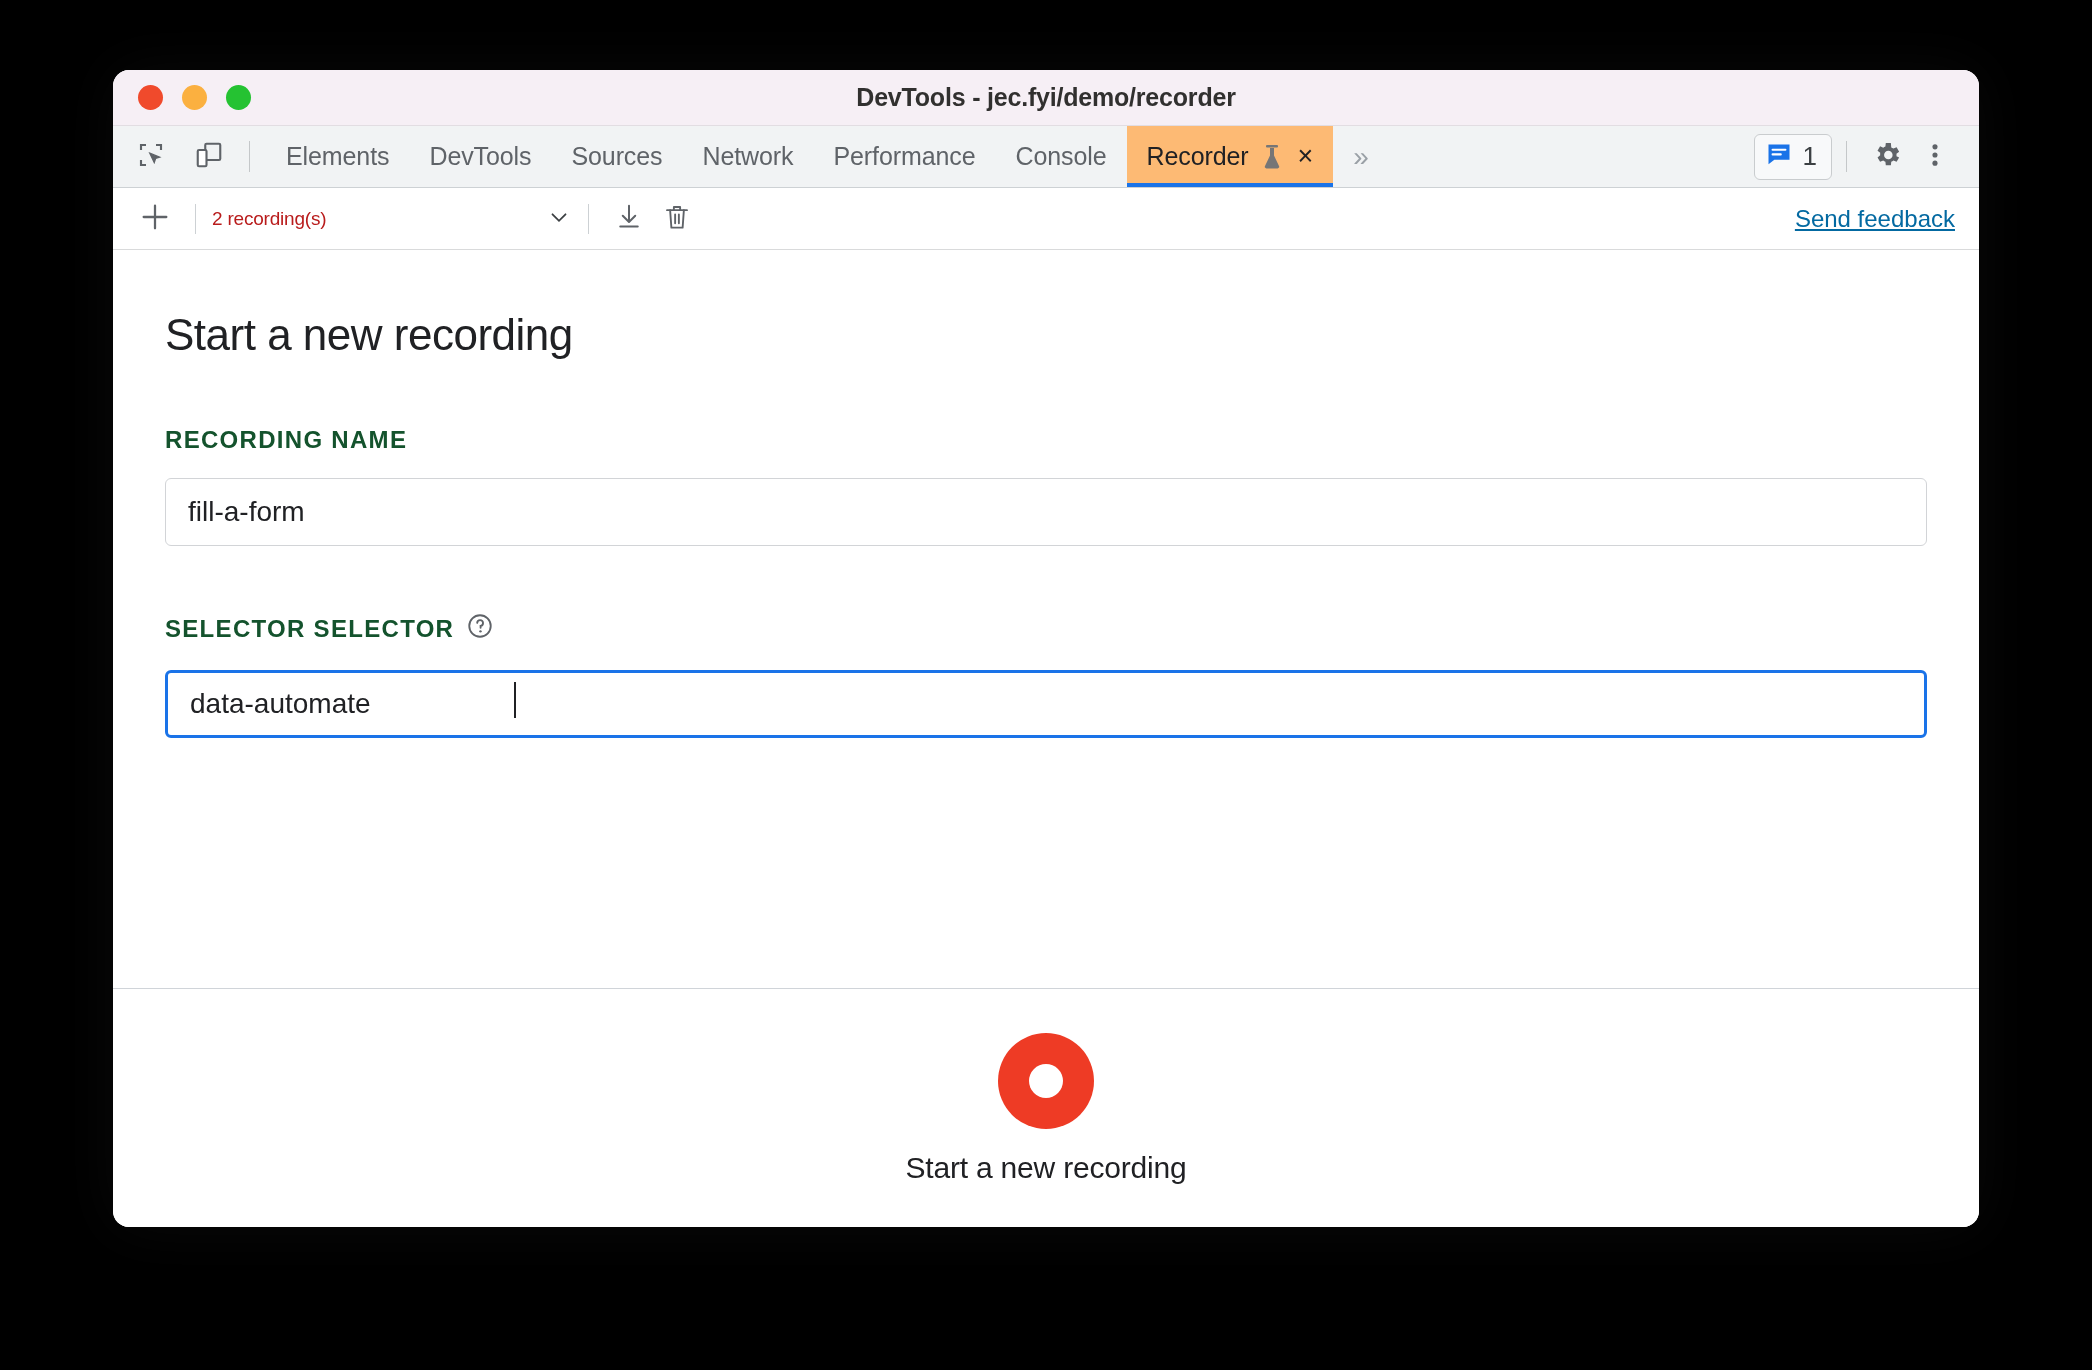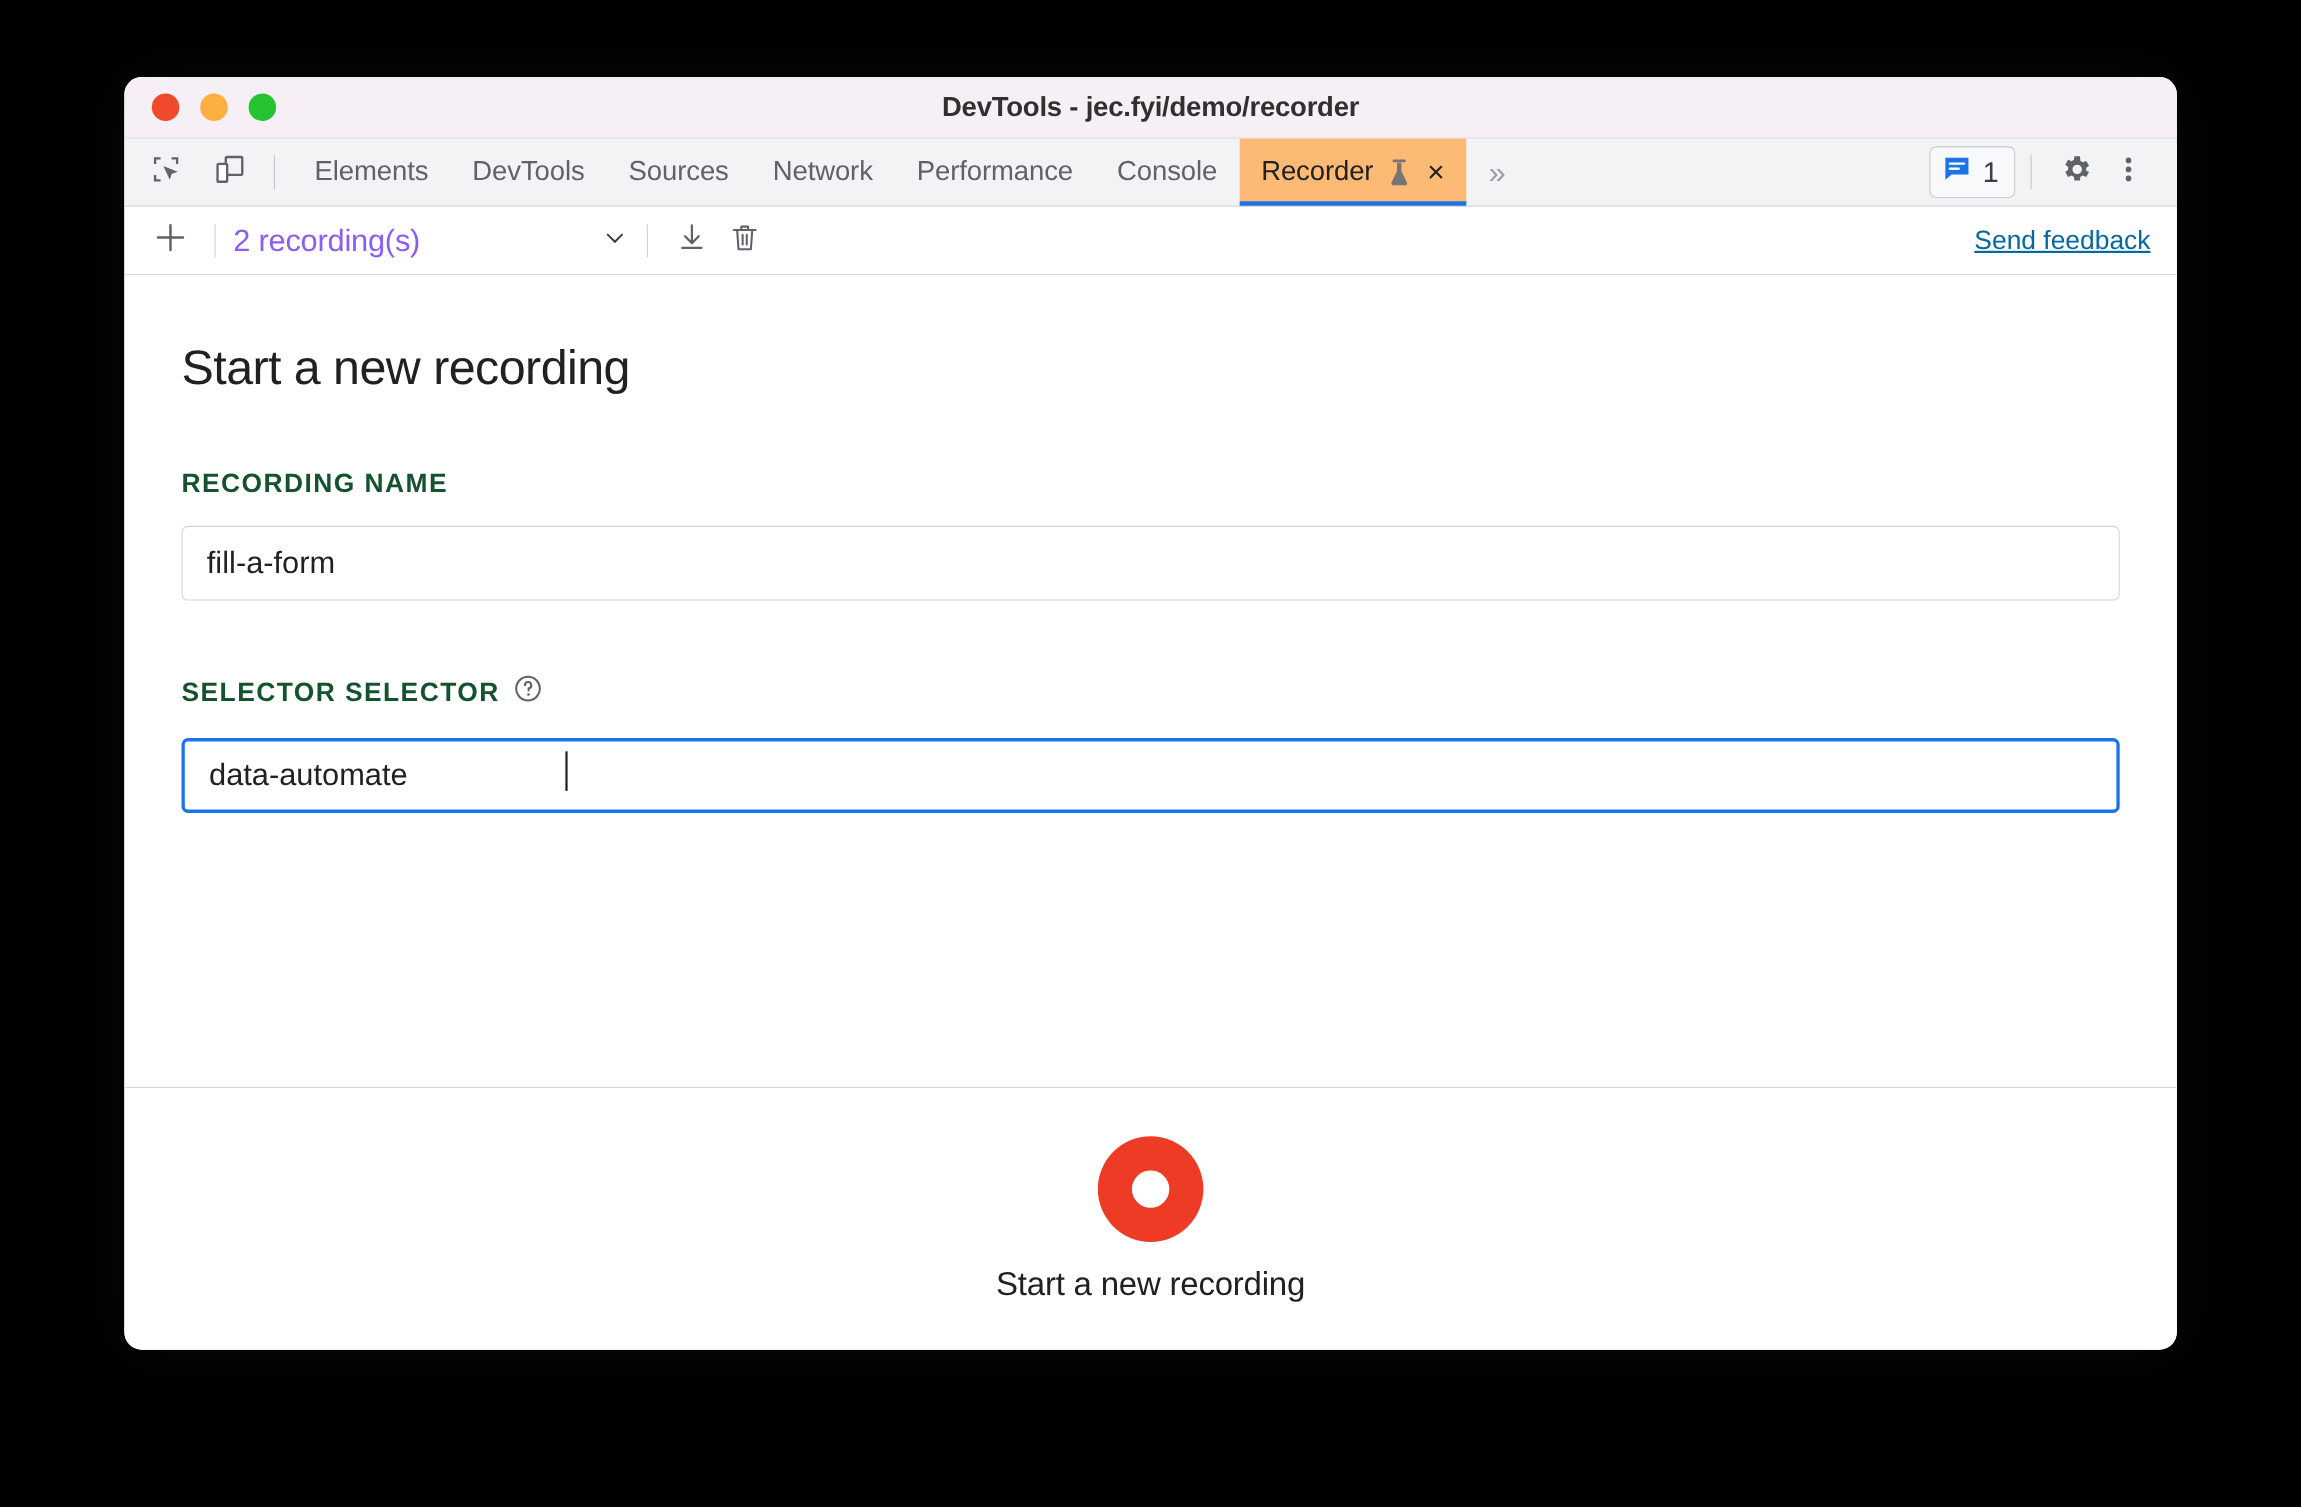--- a/index.html
+++ b/index.html
@@ -172,22 +172,22 @@
     margin: 0 16px;
   }
   .rec-select {
     display: flex;
     align-items: center;
     justify-content: space-between;
     width: 360px;
     cursor: pointer;
   }
   .rec-select-label {
-    font-size: 28px;
-    color: #8b5cf6;
+    font-size: 19px;
+    color: #b91c1c;
     letter-spacing: -0.2px;
   }
   .icon-btn {
     width: 48px; height: 48px;
     display: flex; align-items: center; justify-content: center;
     cursor: pointer;
   }
   .feedback {
     margin-left: auto;
     font-size: 24px;

